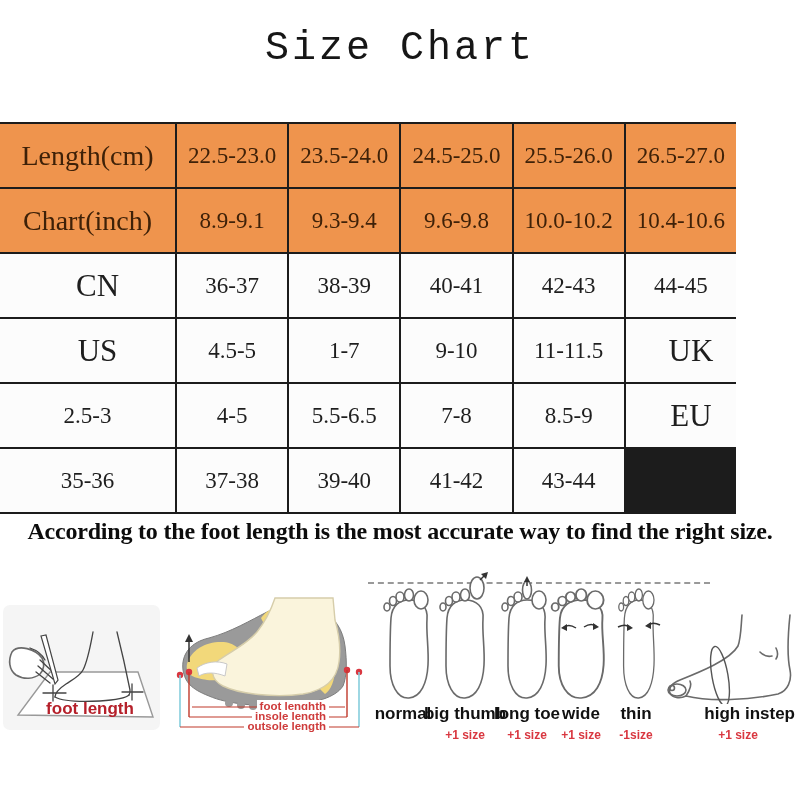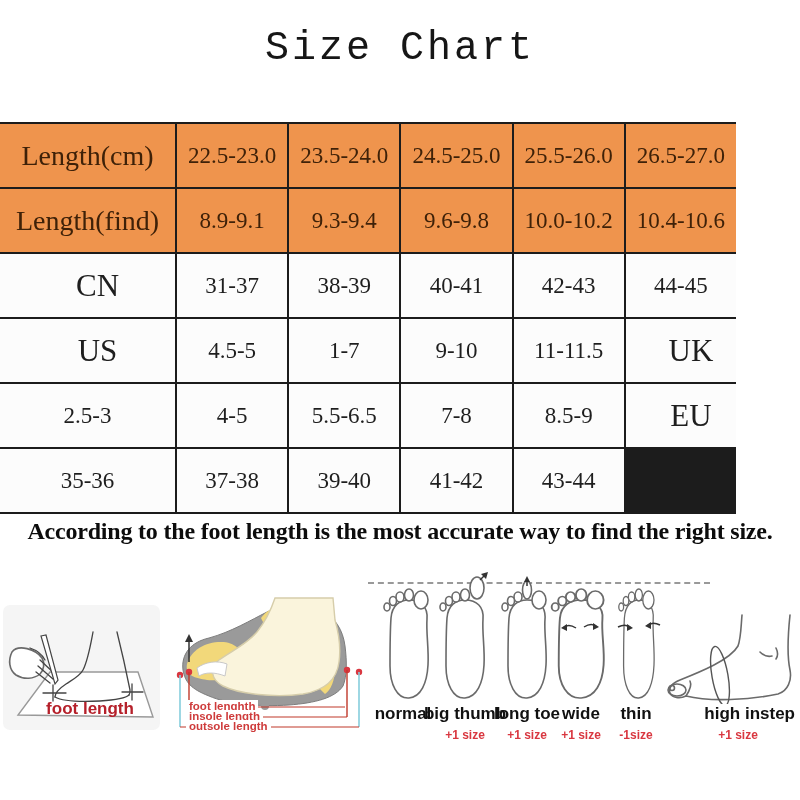--- a/index.html
+++ b/index.html
@@ -23,21 +23,21 @@
         font-family:"Liberation Serif",serif;font-weight:700;font-size:24px;
         letter-spacing:-0.2px;color:var(--note-text,#0c0c0c);white-space:nowrap;}
   
   .measure{position:absolute;left:0;top:600px;width:168px;height:140px;}
   .measure .panel{position:absolute;left:3px;top:5px;width:157px;height:125px;background:#f5f5f5;border-radius:7px;}
   .measure svg{position:absolute;left:0;top:0;}
   .red-caption{position:absolute;left:40px;top:99px;width:100px;text-align:center;
                font-weight:700;font-size:17px;color:var(--caption-red,#B5202A);}
   .shoe{position:absolute;left:175px;top:590px;width:190px;height:155px;}
   .shoe svg{position:absolute;left:0;top:0;}
-  .shoe-label{position:absolute;left:11px;width:130px;text-align:left;font-weight:700;
+  .shoe-label{position:absolute;left:24px;width:130px;text-align:right;font-weight:700;
               font-size:11.5px;line-height:13px;color:var(--diagram-label-red,#CE3B3B);}
   .shoe-label span{background:#fff;padding:0 3px;}
   .dashed-line{position:absolute;left:368px;top:582px;width:342px;border-top:2px dashed #999;}
   .foot-types{position:absolute;left:365px;top:578px;width:350px;height:180px;}
   .ft{position:absolute;top:-8px;}
   .ft-label{position:absolute;top:126px;width:90px;text-align:center;font-weight:700;
             font-size:17px;color:#111;}
   .ft-adjust{position:absolute;top:150px;width:90px;text-align:center;font-weight:700;
              font-size:12px;color:var(--adjust-red,#D93740);}
   .instep{position:absolute;left:655px;top:578px;width:145px;height:180px;}
@@ -60,29 +60,29 @@
 
   <div class="size-table">
 
     <div class="cell rl hl">Length(cm)</div>
     <div class="cell hl">22.5-23.0</div>
     <div class="cell hl">23.5-24.0</div>
     <div class="cell hl">24.5-25.0</div>
     <div class="cell hl">25.5-26.0</div>
     <div class="cell hl">26.5-27.0</div>
 
-    <div class="cell rl hl">Length(find)</div>
+    <div class="cell rl hl">Chart(inch)</div>
     <div class="cell hl">8.9-9.1</div>
     <div class="cell hl">9.3-9.4</div>
     <div class="cell hl">9.6-9.8</div>
     <div class="cell hl">10.0-10.2</div>
     <div class="cell hl">10.4-10.6</div>
 
     <div class="cell cc">CN</div>
-    <div class="cell">31-37</div>
+    <div class="cell">36-37</div>
     <div class="cell">38-39</div>
     <div class="cell">40-41</div>
     <div class="cell">42-43</div>
     <div class="cell">44-45</div>
 
     <div class="cell cc">US</div>
     <div class="cell">4.5-5</div>
     <div class="cell">1-7</div>
     <div class="cell">9-10</div>
     <div class="cell">11-11.5</div>

